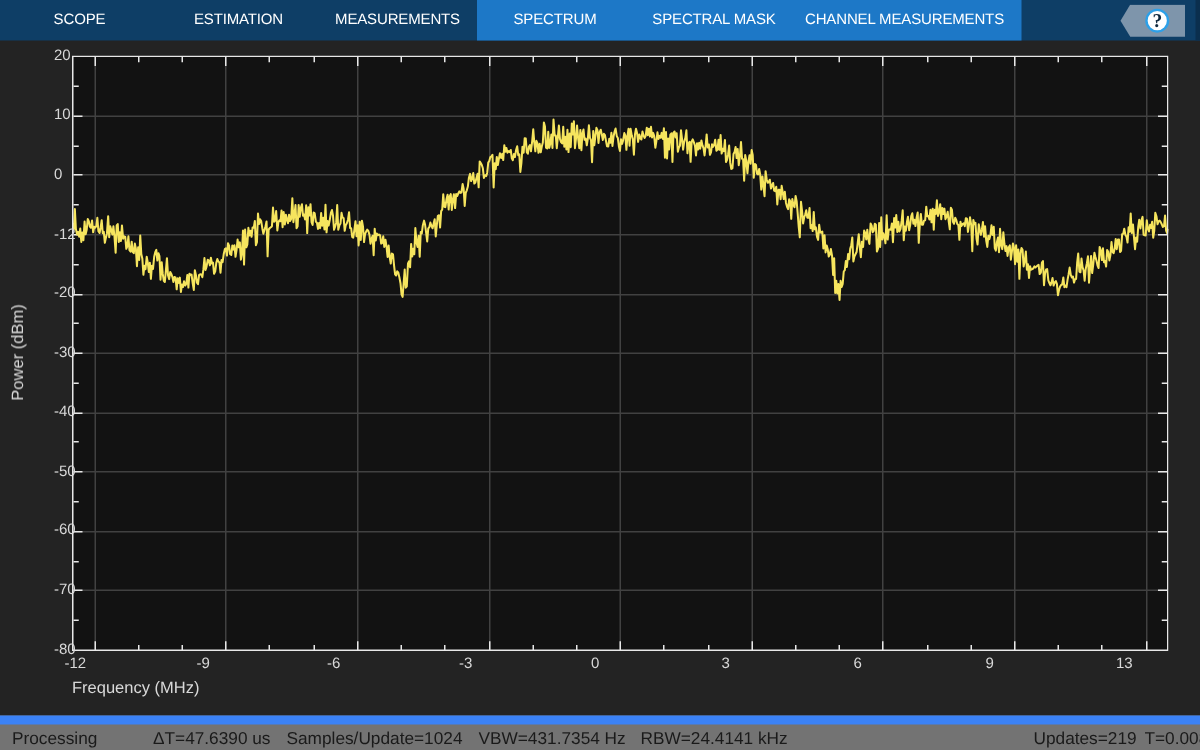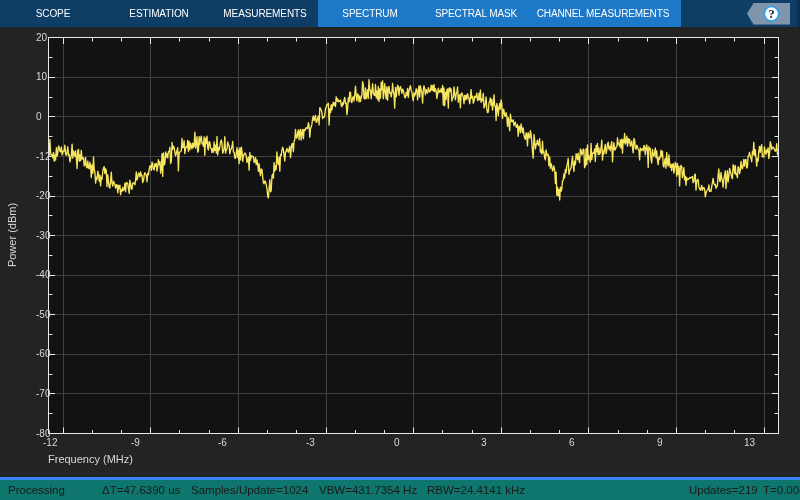--- a/index.html
+++ b/index.html
@@ -11,22 +11,22 @@
 #help{position:absolute;left:746px;top:3px;will-change:transform}
 #plot{position:absolute;left:48px;top:37px}
 .yl{will-change:transform;position:absolute;right:724px;width:40px;text-align:left;
   color:#d9d9d9;font-size:10px;line-height:12px}
 .xl{will-change:transform;position:absolute;top:437px;width:40px;margin-left:-20px;text-align:left;
   color:#d9d9d9;font-size:10px;line-height:12px}
 #xtitle{will-change:transform;position:absolute;top:453px;left:48px;width:731px;text-align:left;
   color:#d9d9d9;font-size:11px}
 #ytitle{will-change:transform;position:absolute;left:-78px;top:228.6px;width:180px;text-align:center;
   color:#d9d9d9;font-size:11px;transform:rotate(-90deg)}
-#status{position:absolute;left:0;top:477px;width:800px;height:23px;background:#0f766e;
-  border-top:3px solid #3b82f6;overflow:hidden}
+#status{position:absolute;left:0;top:477px;width:800px;height:23px;background:#737373;
+  border-top:6px solid #3b82f6;overflow:hidden}
 .st{will-change:transform;position:absolute;top:4px;color:#1a1a1a;font-size:11.5px;white-space:nowrap}
 </style></head>
 <body>
 <div id="bar">
     <div class="active"></div>
     <div class="redge"></div>
   </div>
 <div class="tab" style="left:53px">SCOPE</div>
 <div class="tab" style="left:158.5px">ESTIMATION</div>
 <div class="tab" style="left:265px">MEASUREMENTS</div>

